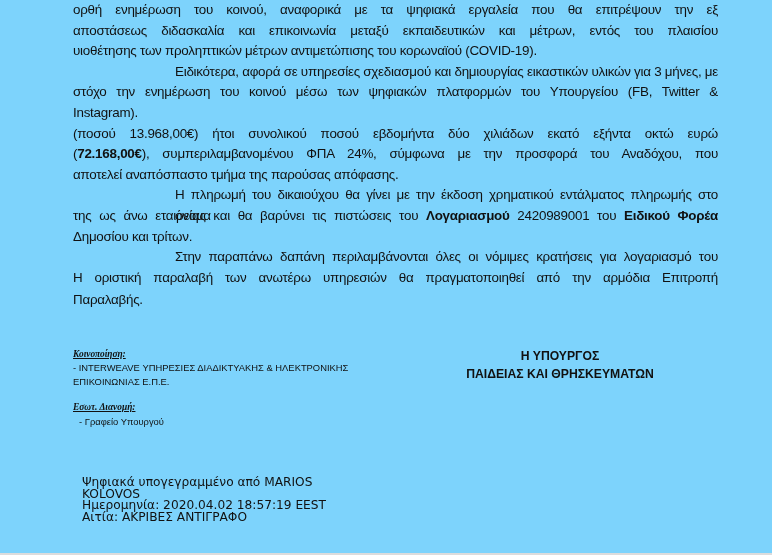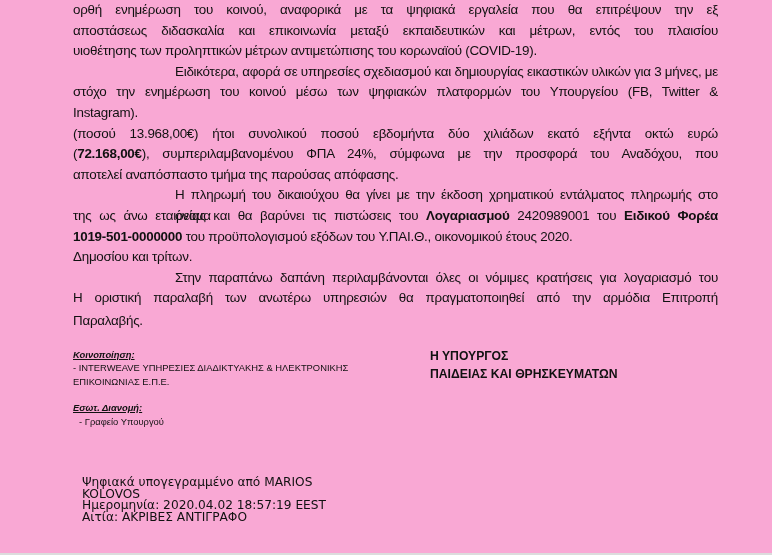--- a/index.html
+++ b/index.html
@@ -1,39 +1,39 @@
 <!DOCTYPE html>
 <html><head>
   <meta charset="utf-8">
   <style>
     html, body { margin: 0; padding: 0; }
     body {
       width: 772px; height: 555px; overflow: hidden; background: #ffffff;
       position: relative; color: #111;
       font-family: "Liberation Sans", sans-serif;
     }
-    .page { position: absolute; left: 0; top: 0; width: 772px; height: 553px; background: #f9a8d4; }
+    .page { position: absolute; left: 0; top: 0; width: 772px; height: 553px; background: #7dd3fc; }
     .body-text {
       position: absolute; left: 73px; top: 0px; width: 645px;
       font-family: "Liberation Sans Narrow", "Liberation Sans", sans-serif;
       font-size: 13.4px; line-height: 20.6px; letter-spacing: -0.25px;
     }
     .line { display: block; white-space: nowrap; height: 20.6px; }
     .just { text-align: justify; text-align-last: justify; white-space: normal; }
     .indent { padding-left: 102px; }
     b { font-weight: bold; }
     .gap { height: 2px; }
 
     .notify { position: absolute; left: 73px; top: 348px; font-size: 9.4px; line-height: 13.4px; }
-    .notify .hdr { font-weight: bold; font-style: italic; text-decoration: underline; }
+    .notify .hdr { font-weight: bold; font-style: italic; text-decoration: underline; font-family: Liberation Serif, serif; }
     .notify .item { display: block; white-space: nowrap; }
     .notify .sp { height: 13px; }
     .notify .indent2 { padding-left: 6px; }
 
-    .sign { position: absolute; left: 430px; width: 260px; font-weight: bold; font-size: 12.2px; line-height: 18px; }
+    .sign { position: absolute; left: 430px; width: 260px; text-align: center; font-weight: bold; font-size: 12.2px; line-height: 18px; }
     .sign.t1 { top: 347px; }
     .sign.t2 { top: 444px; }
 
     .digsig {
       position: absolute; left: 82px; top: 477px;
       font-family: "DejaVu Sans", sans-serif; font-size: 12.2px; line-height: 11.6px; color: #111;
     }
     .digsig span { display: block; white-space: nowrap; }
     .bottom-rule { position: absolute; left: 0; top: 553px; width: 772px; height: 2px; background: #dcdcdc; }
   </style>
@@ -47,21 +47,20 @@
     <span class="line just">αποστάσεως διδασκαλία και επικοινωνία μεταξύ εκπαιδευτικών και μέτρων, εντός του πλαισίου</span>
     <span class="line">υιοθέτησης των προληπτικών μέτρων αντιμετώπισης του κορωναϊού (COVID-19).</span>
     <span class="line just indent">Ειδικότερα, αφορά σε υπηρεσίες σχεδιασμού και δημιουργίας εικαστικών υλικών για 3 μήνες, με</span>
     <span class="line just">στόχο την ενημέρωση του κοινού μέσω των ψηφιακών πλατφορμών του Υπουργείου (FB, Twitter &amp;</span>
     <span class="line">Instagram).</span>
     <span class="line just">(ποσού 13.968,00€) ήτοι συνολικού ποσού εβδομήντα δύο  χιλιάδων εκατό εξήντα οκτώ ευρώ</span>
     <span class="line just"><span>(</span><b>72.168,00€</b><span>), συμπεριλαμβανομένου ΦΠΑ 24%, σύμφωνα με την προσφορά του Αναδόχου, που</span></span>
     <span class="line">αποτελεί αναπόσπαστο τμήμα της παρούσας απόφασης.</span>
     <span class="line just indent">Η πληρωμή του δικαιούχου θα γίνει με την έκδοση χρηματικού εντάλματος πληρωμής στο όνομα</span>
     <span class="line just"><span>της ως άνω εταιρείας και θα βαρύνει τις πιστώσεις του </span><b>Λογαριασμού</b><span> 2420989001 του </span><b>Ειδικού Φορέα</b></span>
-    <span class="line"><b>1019-501-0000000</b><span> του προϋπολογισμού εξόδων του Υ.ΠΑΙ.Θ., οικονομικού έτους 2020.</span></span>
     <span class="line">Δημοσίου και τρίτων.</span>
     <span class="line just indent">Στην παραπάνω δαπάνη περιλαμβάνονται όλες οι νόμιμες κρατήσεις για λογαριασμό του</span>
     <span class="line just">Η οριστική παραλαβή των ανωτέρω υπηρεσιών θα πραγματοποιηθεί από την αρμόδια Επιτροπή</span>
     <div class="gap"></div>
     <span class="line">Παραλαβής.</span>
   </div>
 
   <div class="notify">
     <span class="item hdr">Κοινοποίηση:</span>
     <span class="item">- INTERWEAVE ΥΠΗΡΕΣΙΕΣ ΔΙΑΔΙΚΤΥΑΚΗΣ &amp; ΗΛΕΚΤΡΟΝΙΚΗΣ</span>

